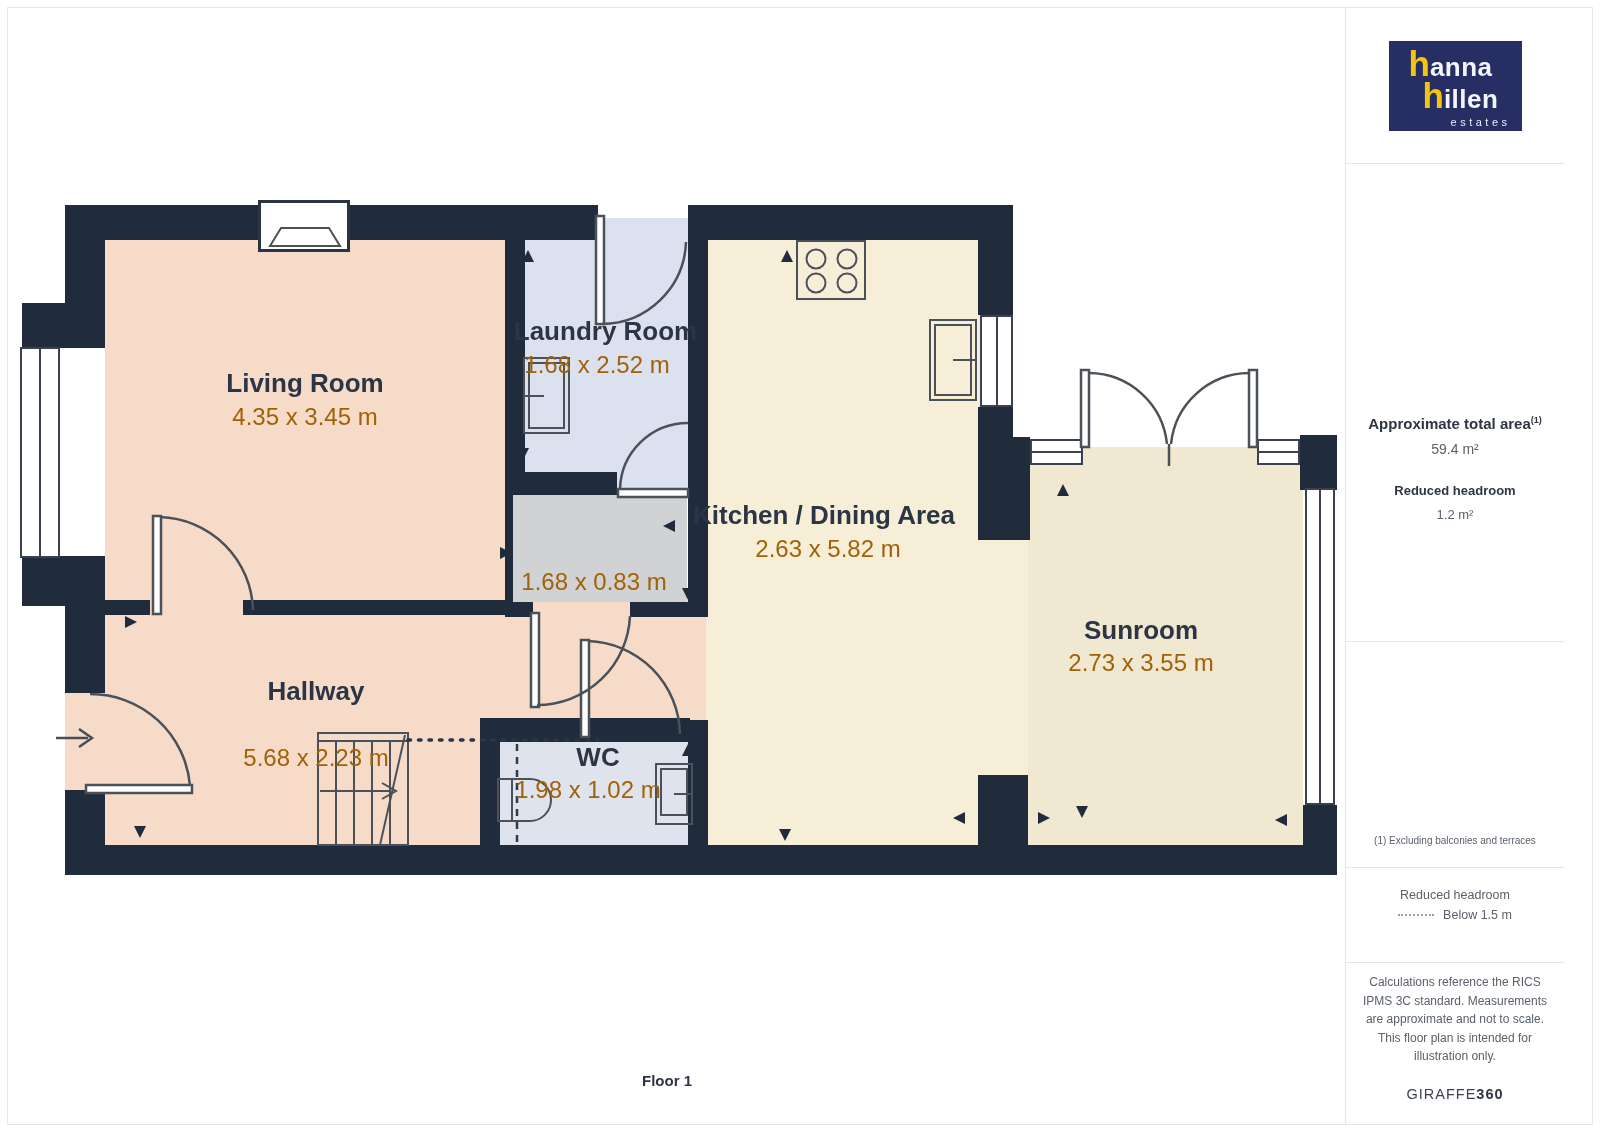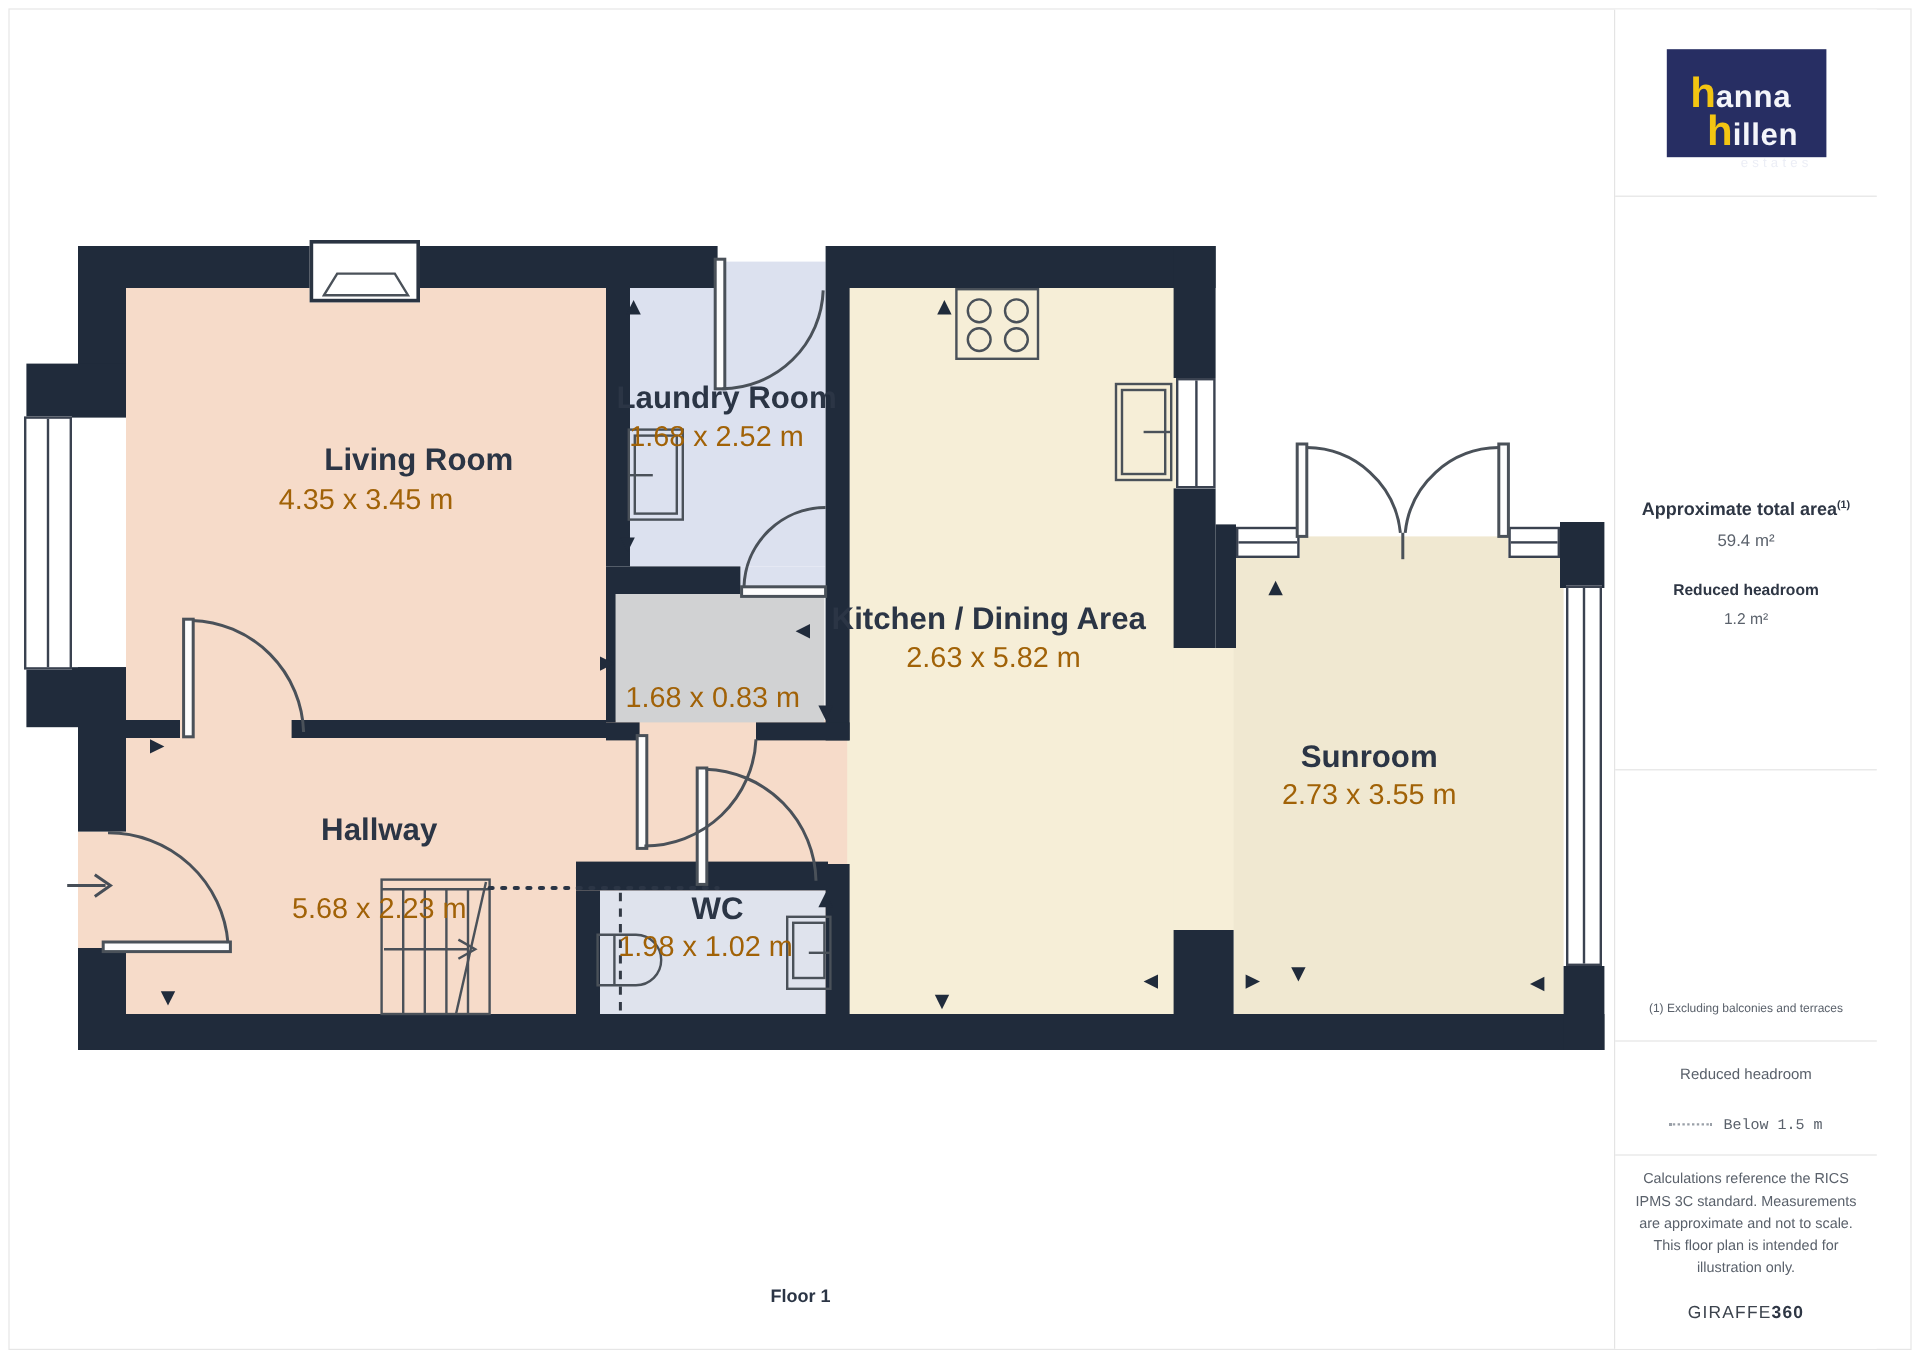--- a/index.html
+++ b/index.html
@@ -19,21 +19,21 @@
   .win.h::after{content:"";position:absolute;top:50%;left:0;right:0;height:2px;margin-top:-1px;background:#3a4250;}
   .chimney{position:absolute;background:#ffffff;border:3px solid #2a3442;box-sizing:border-box;}
   svg.overlay{position:absolute;left:0;top:0;pointer-events:none;}
   .rname{position:absolute;transform:translateX(-50%);font-weight:bold;font-size:26px;color:#2b3545;white-space:nowrap;}
   .rdim{position:absolute;transform:translateX(-50%);font-size:24px;color:#a16207;white-space:nowrap;}
   .floor-label{position:absolute;transform:translateX(-50%);font-size:15px;font-weight:bold;color:#2b3545;}
   
   .sidebar{position:absolute;left:1345px;top:8px;width:218px;height:1116px;border-left:1px solid #e4e4e4;background:#fff;}
   .sb-sec{position:absolute;left:0;width:100%;box-sizing:border-box;text-align:center;}
   .sb-b{border-bottom:1px solid #e4e4e4;}
-  .logo{width:133px;height:90px;background:#272e63;margin:33px auto 0;text-align:left;box-sizing:border-box;padding:24px 0 0 20px;}
+  .logo{width:133px;height:90px;background:#272e63;margin:33px auto 0;text-align:left;box-sizing:border-box;padding:10px 0 0 20px;}
   .lg-row{line-height:25px;white-space:nowrap;}
   .lg-h{color:#f3c512;font-weight:bold;font-size:35px;}
   .lg-w{color:#f4f5fa;font-weight:bold;font-size:26px;letter-spacing:0.5px;}
   .lg-est{color:#eceef6;font-size:11px;letter-spacing:3.5px;text-align:right;padding-right:11px;margin-top:1px;}
   .sb-title{font-size:15px;font-weight:bold;color:#2e3644;}
   .sb-val{font-size:14px;color:#5a616b;margin-top:9px;}
   .sb-sub{font-size:13px;font-weight:bold;color:#2e3644;margin-top:26px;}
   .sb-subval{font-size:13px;color:#5a616b;margin-top:9px;}
   .sb-note{font-size:10px;color:#5a616b;}
   .legend-line{display:inline-block;width:36px;border-top:2px dotted #9aa0a8;vertical-align:middle;margin-right:9px;}
@@ -178,21 +178,21 @@
       <path d="M1076,806 L1082,818 L1088,806 Z"></path>
       <path d="M512,553 L500,547 L500,559 Z"></path>
       <path d="M1050,818 L1038,812 L1038,824 Z"></path>
       <path d="M137,622 L125,616 L125,628 Z"></path>
       <path d="M663,526 L675,520 L675,532 Z"></path>
       <path d="M953,818 L965,812 L965,824 Z"></path>
       <path d="M1275,820 L1287,814 L1287,826 Z"></path>
     </g>
   </svg>
 
-  <div class="rname" style="left:305px;top:368px;margin-left:44px;">Living Room</div>
+  <div class="rname" style="left:305px;top:368px;">Living Room</div>
   <div class="rdim" style="left:305px;top:403px;">4.35 x 3.45 m</div>
   <div class="rname" style="left:597px;top:316px;padding-left:17px;">Laundry Room</div>
   <div class="rdim" style="left:597px;top:351px;">1.68 x 2.52 m</div>
   <div class="rdim" style="left:594px;top:568px;">1.68 x 0.83 m</div>
   <div class="rname" style="left:824px;top:500px;">Kitchen / Dining Area</div>
   <div class="rdim" style="left:828px;top:535px;">2.63 x 5.82 m</div>
   <div class="rname" style="left:1141px;top:615px;">Sunroom</div>
   <div class="rdim" style="left:1141px;top:649px;">2.73 x 3.55 m</div>
   <div class="rname" style="left:316px;top:676px;">Hallway</div>
   <div class="rdim" style="left:316px;top:744px;">5.68 x 2.23 m</div>
@@ -217,21 +217,21 @@
     <div class="sb-sub">Reduced headroom</div>
     <div class="sb-subval">1.2 m²</div>
   </div>
 
   <div class="sb-sec sb-b" style="top:802px;height:58px;line-height:58px;">
     <span class="sb-note">(1) Excluding balconies and terraces</span>
   </div>
 
   <div class="sb-sec sb-b" style="top:860px;height:95px;padding-top:20px;">
     <div class="sb-note" style="font-size:12.5px;">Reduced headroom</div>
-    <div style="margin-top:26px;font-family:Liberation Mono, monospace;">
+    <div style="margin-top:3px;">
       <span class="legend-line"></span><span class="sb-note" style="font-size:12.5px;">Below 1.5 m</span>
     </div>
   </div>
 
   <div class="sb-sec" style="top:955px;height:161px;padding-top:10px;">
     <div class="sb-disc">Calculations reference the RICS IPMS 3C standard. Measurements are approximate and not to scale. This floor plan is intended for illustration only.</div>
     <div class="brand"><span>GIRAFFE</span><b>360</b></div>
   </div>
 </div>
 

